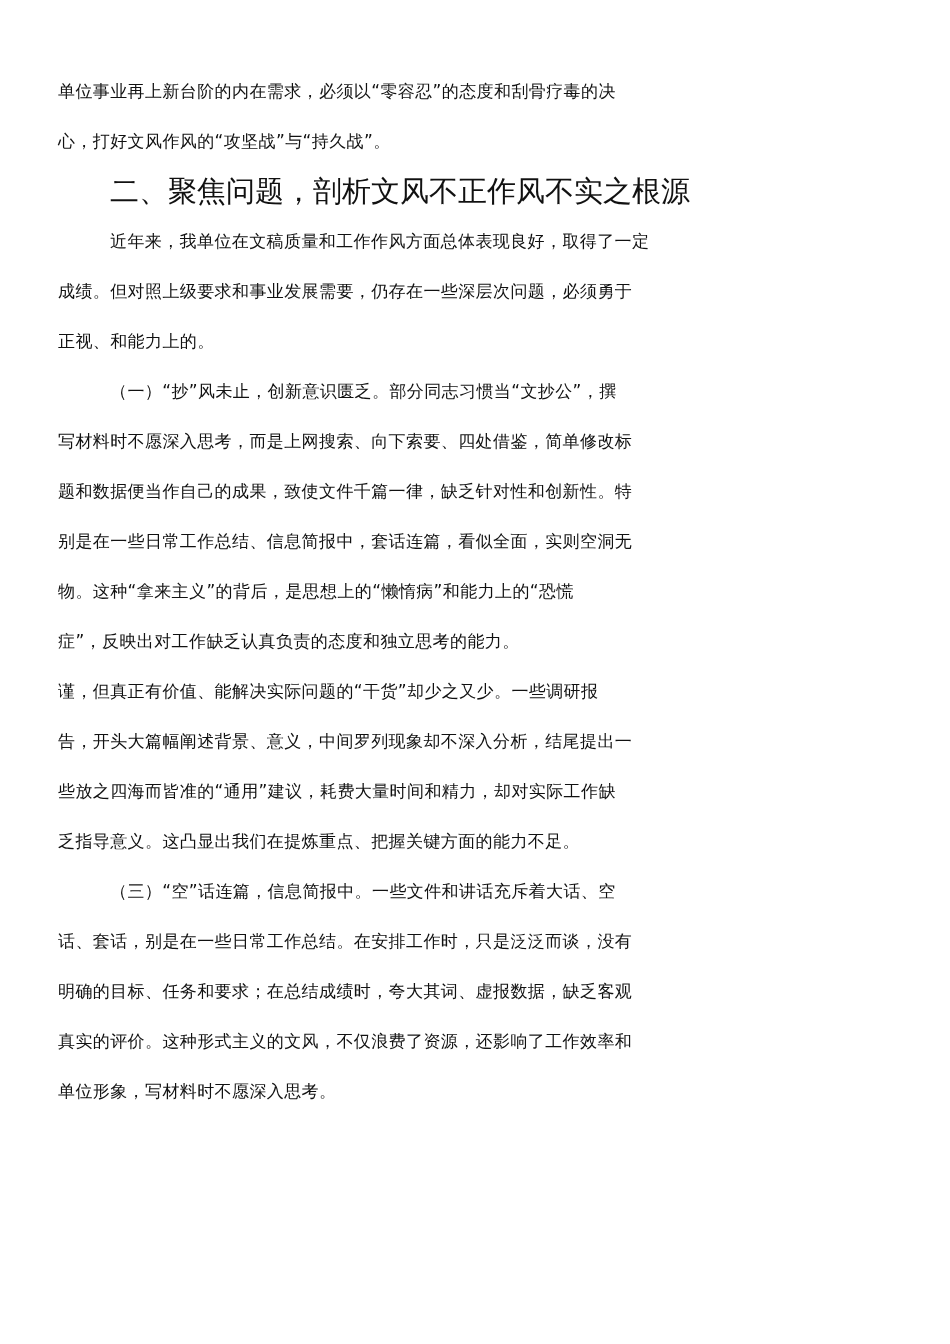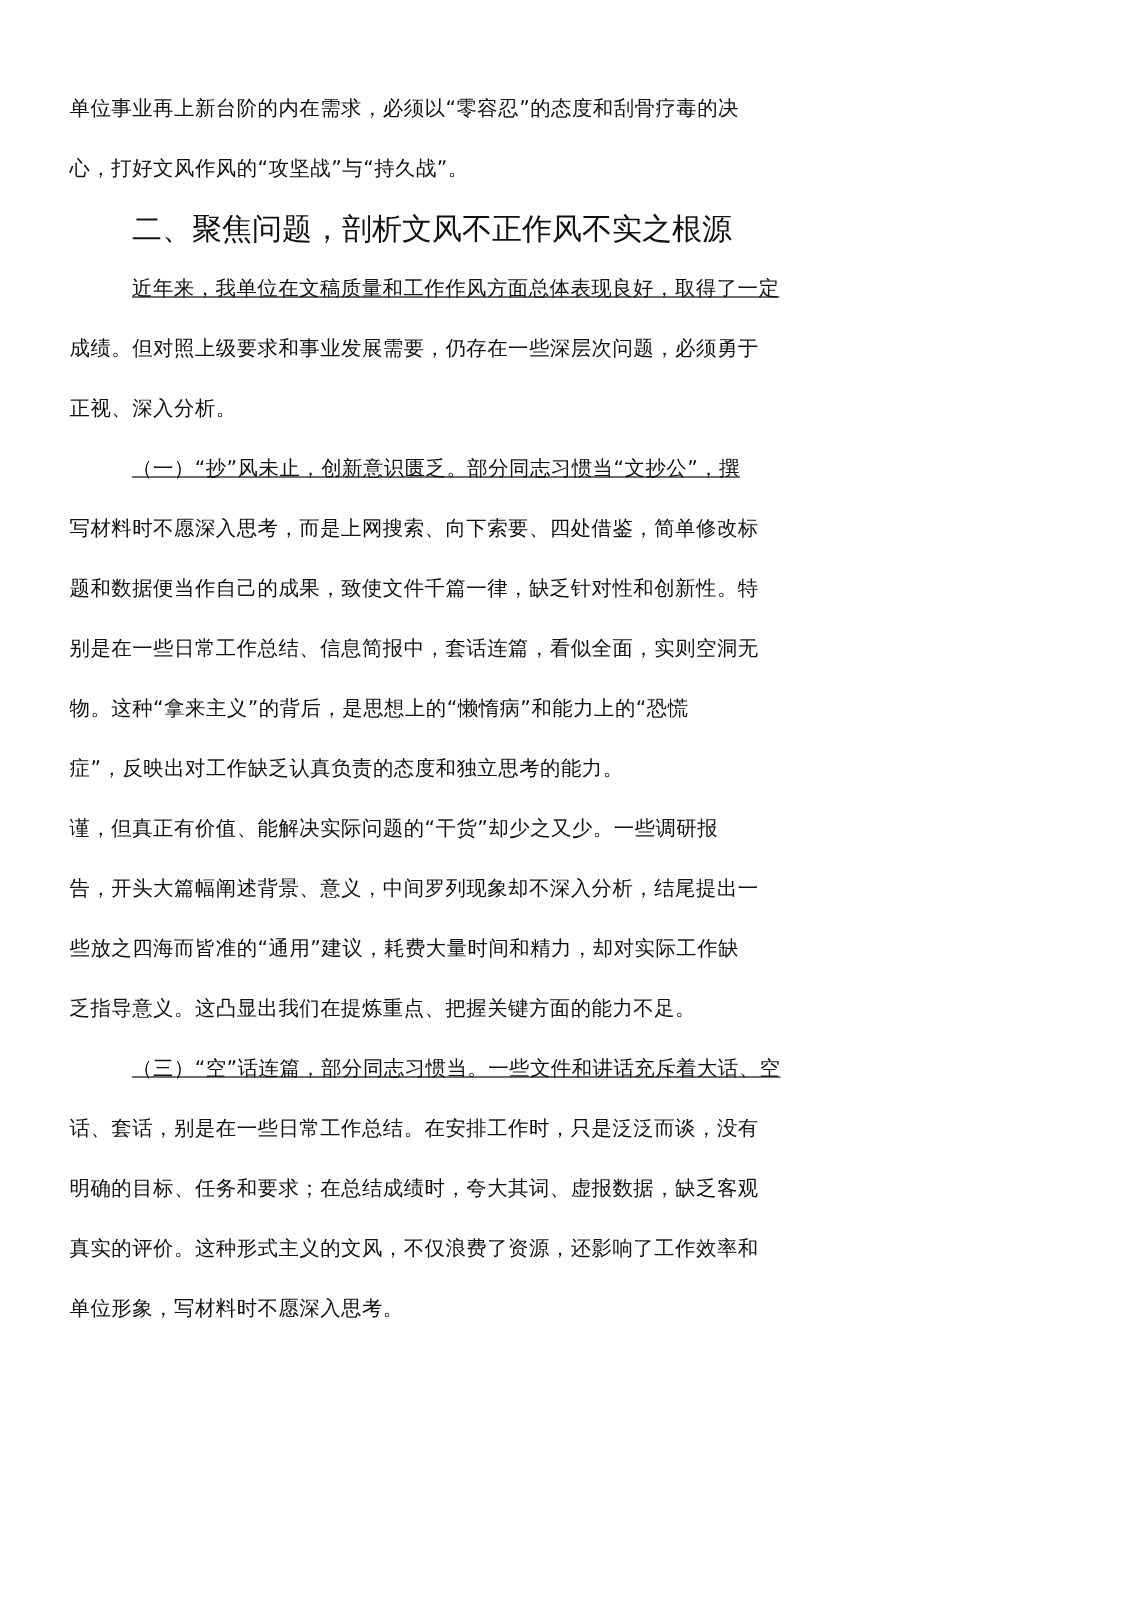--- a/index.html
+++ b/index.html
@@ -24,66 +24,65 @@
     .line {
       height: 50px;
       line-height: 50px;
       font-size: 17px;
       white-space: nowrap;
       letter-spacing: 0.4px;
     }
     .heading-line {
       height: 50px;
       line-height: 50px;
-      font-size: 25px;
+      font-size: 29px;
       white-space: nowrap;
       padding-left: 52px;
     }
     .indent {
       padding-left: 52px;
-      text-decoration: underline;
     }
   </style>
 </head>
 <body>
 
 <div class="page">
 
   <div>
     <div class="line">单位事业再上新台阶的内在需求，必须以“零容忍”的态度和刮骨疗毒的决</div>
     <div class="line">心，打好文风作风的“攻坚战”与“持久战”。</div>
   </div>
 
   <div>
     <div class="heading-line">二、聚焦问题，剖析文风不正作风不实之根源</div>
   </div>
 
   <div>
     <div class="line indent">近年来，我单位在文稿质量和工作作风方面总体表现良好，取得了一定</div>
     <div class="line">成绩。但对照上级要求和事业发展需要，仍存在一些深层次问题，必须勇于</div>
-    <div class="line">正视、深入分析。</div>
+    <div class="line">正视、和能力上的。</div>
   </div>
 
   <div>
     <div class="line indent">（一）“抄”风未止，创新意识匮乏。部分同志习惯当“文抄公”，撰</div>
     <div class="line">写材料时不愿深入思考，而是上网搜索、向下索要、四处借鉴，简单修改标</div>
     <div class="line">题和数据便当作自己的成果，致使文件千篇一律，缺乏针对性和创新性。特</div>
     <div class="line">别是在一些日常工作总结、信息简报中，套话连篇，看似全面，实则空洞无</div>
     <div class="line">物。这种“拿来主义”的背后，是思想上的“懒惰病”和能力上的“恐慌</div>
     <div class="line">症”，反映出对工作缺乏认真负责的态度和独立思考的能力。</div>
   </div>
 
   <div>
     <div class="line">谨，但真正有价值、能解决实际问题的“干货”却少之又少。一些调研报</div>
     <div class="line">告，开头大篇幅阐述背景、意义，中间罗列现象却不深入分析，结尾提出一</div>
     <div class="line">些放之四海而皆准的“通用”建议，耗费大量时间和精力，却对实际工作缺</div>
     <div class="line">乏指导意义。这凸显出我们在提炼重点、把握关键方面的能力不足。</div>
   </div>
 
   <div>
-    <div class="line indent">（三）“空”话连篇，部分同志习惯当。一些文件和讲话充斥着大话、空</div>
+    <div class="line indent">（三）“空”话连篇，信息简报中。一些文件和讲话充斥着大话、空</div>
     <div class="line">话、套话，别是在一些日常工作总结。在安排工作时，只是泛泛而谈，没有</div>
     <div class="line">明确的目标、任务和要求；在总结成绩时，夸大其词、虚报数据，缺乏客观</div>
     <div class="line">真实的评价。这种形式主义的文风，不仅浪费了资源，还影响了工作效率和</div>
     <div class="line">单位形象，写材料时不愿深入思考。</div>
   </div>
 
 </div>
 
 </body></html>

